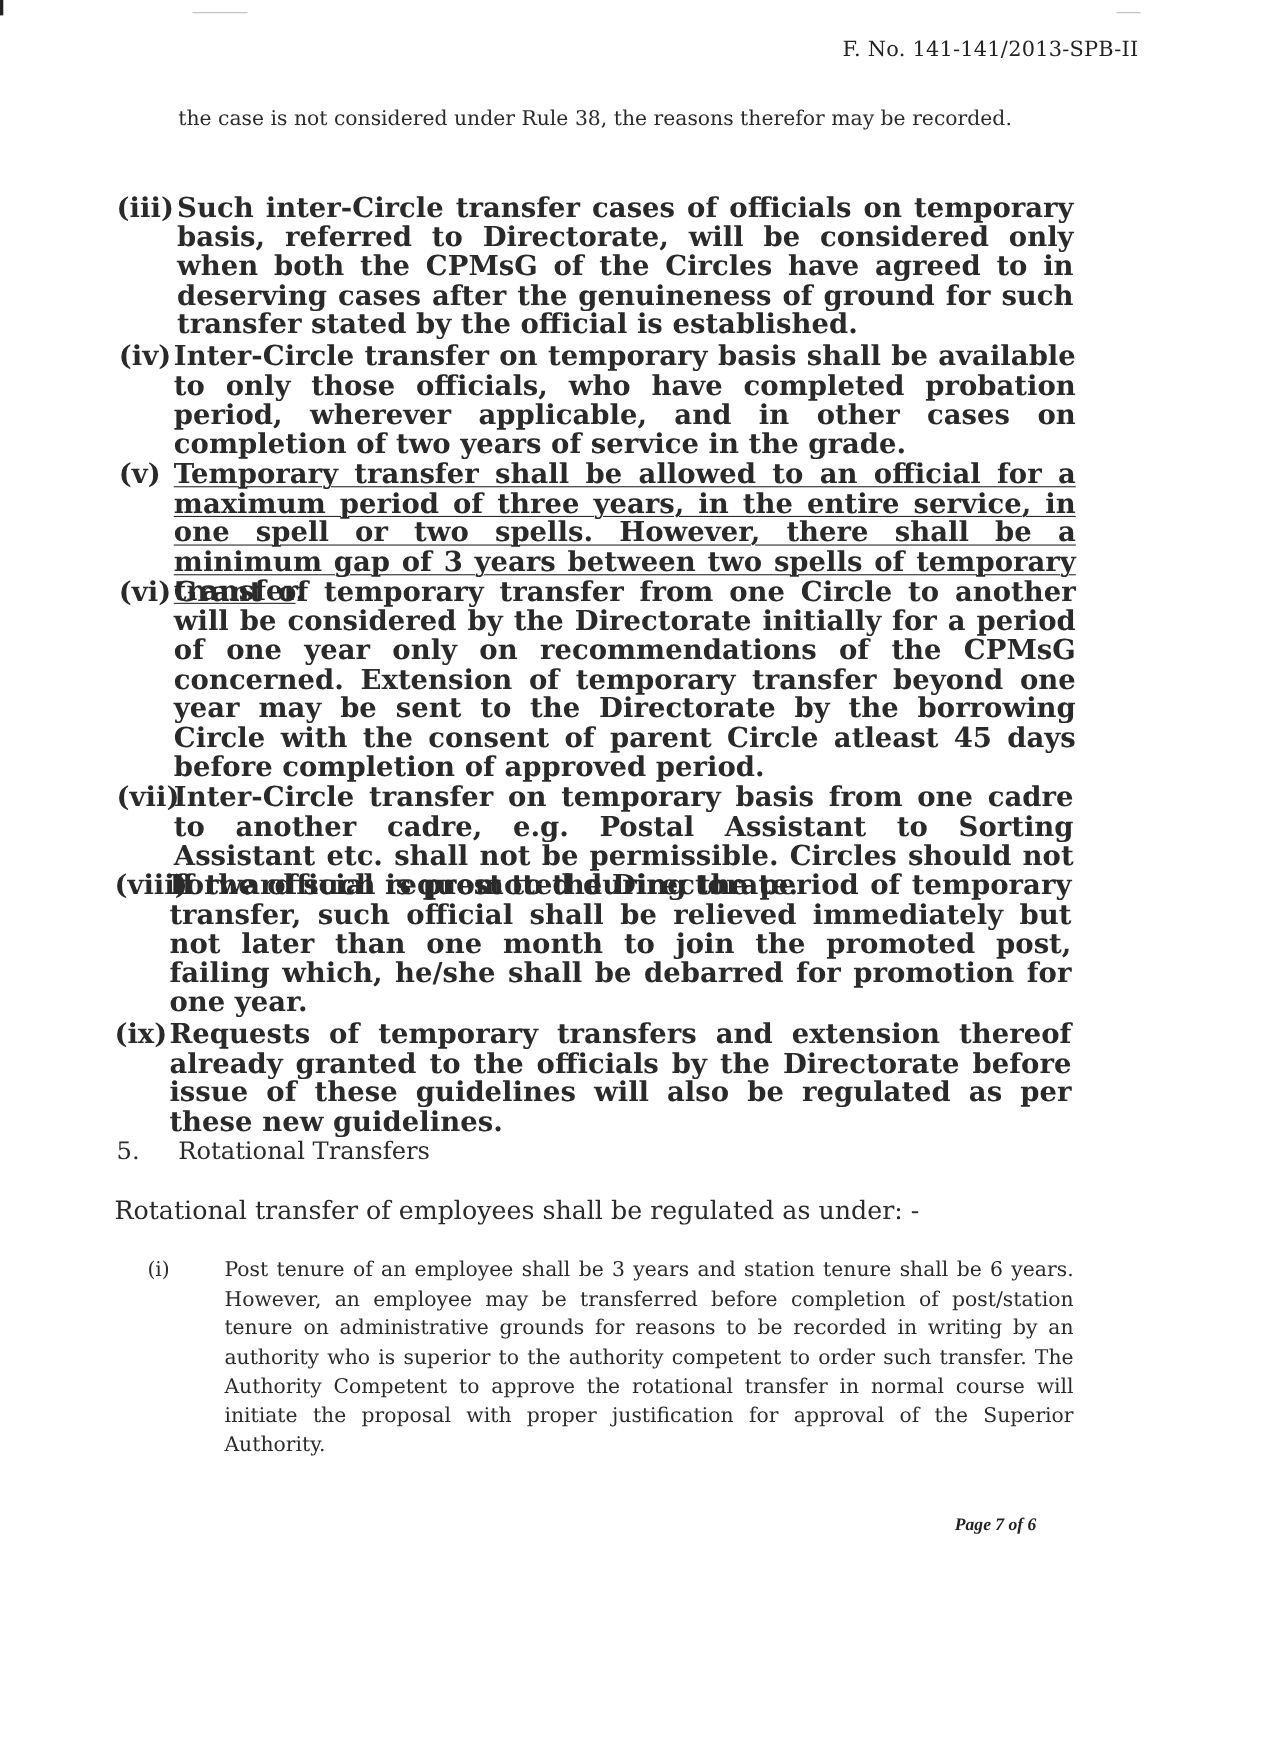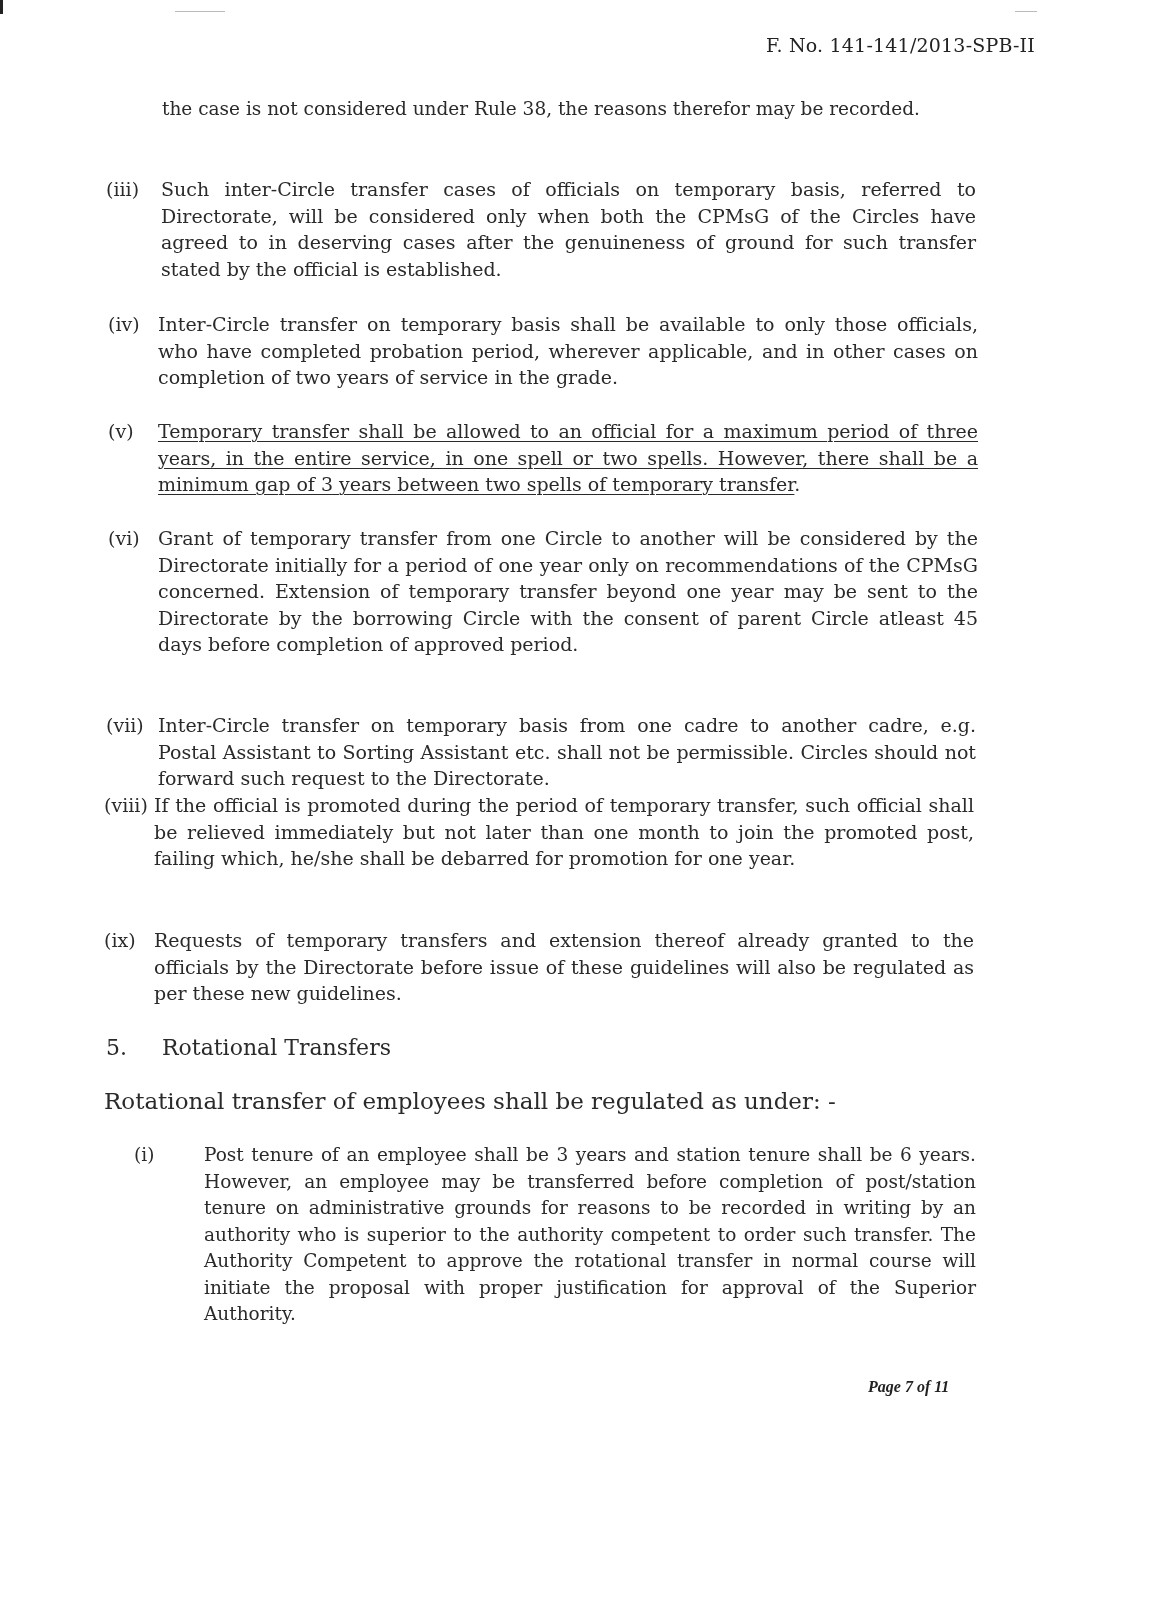--- a/index.html
+++ b/index.html
@@ -3,21 +3,21 @@
 <meta charset="utf-8">
 <style>
   html, body { margin:0; padding:0; background:#ffffff; }
   body { width:1163px; height:1600px; position:relative; overflow:hidden;
          font-family:"DejaVu Serif", "Liberation Serif", serif; color:#2a2a2a; }
   .page { position:absolute; left:0; top:0; width:1163px; height:1600px; }
   .corner-mark { position:absolute; left:0; top:0; width:3px; height:14px; background:#222; }
   .scan-speck { position:absolute; height:1px; background:#bbb; }
   .fileno { position:absolute; right:128px; top:34px; font-size:19px; letter-spacing:0.2px; color:#222; }
   .para { position:absolute; font-size:18.5px; line-height:26.5px; text-align:justify; color:#2a2a2a; }
-  .item { position:absolute; left:106px; width:870px; font-size:19px; line-height:26.5px; }
+  .item { position:absolute; left:106px; width:870px; font-size:25px; line-height:26.5px;font-weight:bold; }
   .item .num { position:absolute; left:0; top:0; }
   .item .txt { margin-left:52px; text-align:justify; }
   .underlined { text-decoration:underline; text-underline-offset:3px; text-decoration-thickness:1px; }
   .heading { position:absolute; left:106px; top:1035px; font-size:22px; }
   .heading .hnum { display:inline-block; width:56px; }
   .lead { position:absolute; left:104px; top:1088px; font-size:23px; }
   .rot-item { position:absolute; left:134px; top:1142px; width:842px; font-size:18.5px; line-height:26.5px; }
   .rot-item .num { position:absolute; left:0; top:0; }
   .rot-item .txt { margin-left:70px; text-align:justify; }
   .footer { position:absolute; left:868px; top:1378px; font-family:"Liberation Serif", serif; font-style:italic; font-weight:bold; font-size:16px; color:#222; }
@@ -73,14 +73,14 @@
     <span class="hnum">5.</span><span>Rotational Transfers</span>
   </div>
 
   <div class="lead">Rotational transfer of employees shall be regulated as under: -</div>
 
   <div class="rot-item">
     <span class="num">(i)</span>
     <div class="txt">Post tenure of an employee shall be 3 years and station tenure shall be 6 years. However, an employee may be transferred before completion of post/station tenure on administrative grounds for reasons to be recorded in writing by an authority who is superior to the authority competent to order such transfer. The Authority Competent to approve the rotational transfer in normal course will initiate the proposal with proper justification for approval of the Superior Authority.</div>
   </div>
 
-  <div class="footer">Page 7 of 11</div>
+  <div class="footer">Page 7 of 6</div>
 </div>
 
 </body></html>

